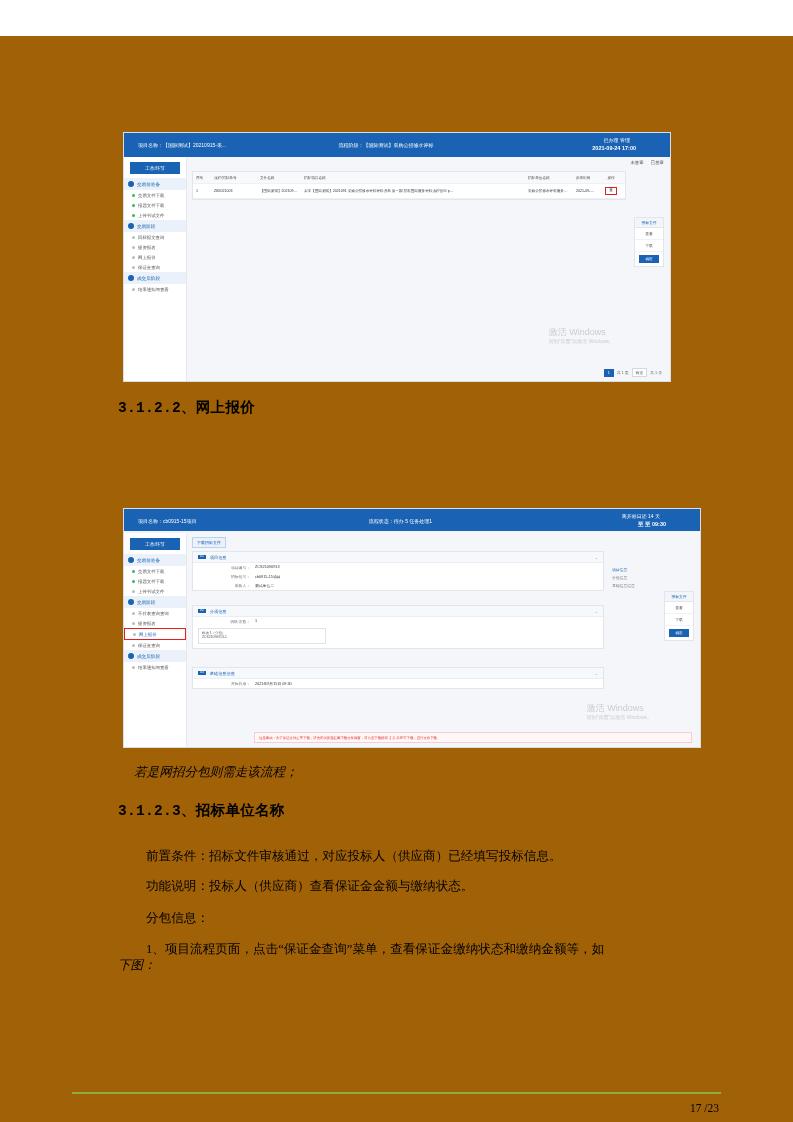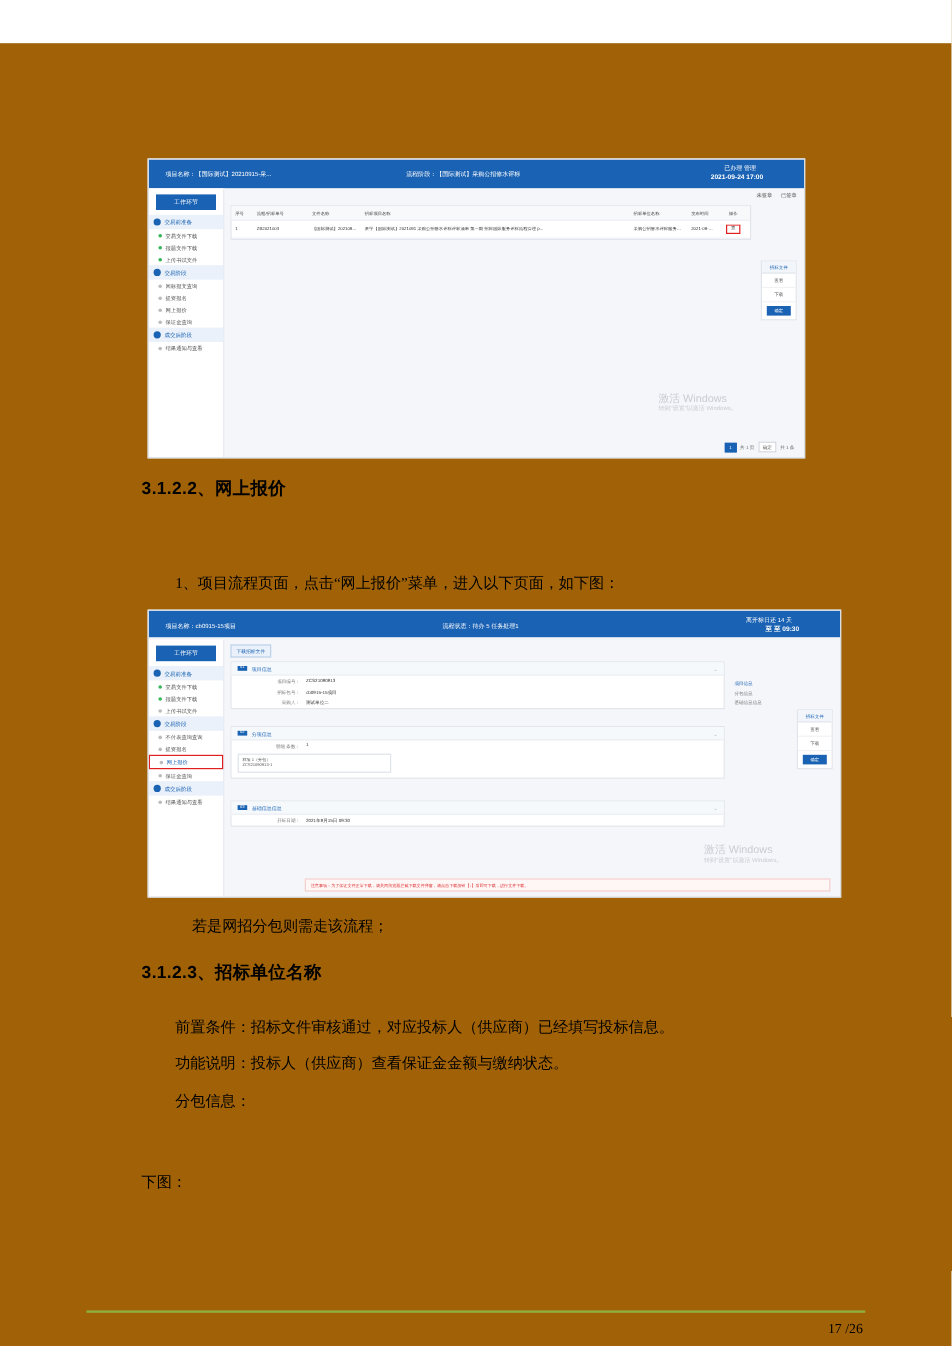--- a/index.html
+++ b/index.html
@@ -274,21 +274,21 @@
     font-family: "Liberation Sans", sans-serif;
   }
   .s2-rightlist .rl-hd { color: #1a62b3; margin-bottom: 3px; }
   .s2-rightlist .rl-item { margin-bottom: 3px; color: #777; }
 
   
   .h3 {
     position: absolute;
     font-size: 14.5px;
     font-weight: bold;
-    font-family: Liberation Sans, sans-serif;
+    font-family: Liberation Mono, monospace;
     letter-spacing: 0.3px;
   }
   .para {
     position: absolute;
     font-size: 12.6px;
     line-height: 20px;
     font-family: "Liberation Serif", serif;
   }
   .footer-line {
     position: absolute;
@@ -415,21 +415,20 @@
           <span class="pg act">1</span>
           <span>共 1 页</span>
           <span class="pg">确定</span>
           <span>共 1 条</span>
         </div>
       </div>
     </div>
   </div>
 
   <div class="h3" style="left: 118px; top: 362px;">3.1.2.2、网上报价</div>
-  <div class="para" style="left: 146px; top: 440px;">1、项目流程页面，点击“网上报价”菜单，进入以下页面，如下图：</div>
 
   <div class="shot" id="shot2">
     <div class="sh-top">
       <div class="t-left">项目名称：cb0915-15项目</div>
       <div class="t-mid">流程状态：待办 5 任务处理1</div>
       <div class="t-right1">离开标日还 14 天</div>
       <div class="t-right2">至 至 09:30</div>
     </div>
     <div class="sh-body">
 
@@ -553,24 +552,25 @@
           <div class="wm2">转到"设置"以激活 Windows。</div>
         </div>
 
         <div class="notebar">
           <span>注意事项：为了保证文件正常下载，请关闭浏览器拦截下载文件弹窗，请点击下载按钮【↓】后即可下载，进行文件下载。</span>
         </div>
       </div>
     </div>
   </div>
 
-  <div class="para" style="left: 160px; top: 726px;">若是网招分包则需走该流程；</div>
+  <div class="para" style="left: 134px; top: 726px; font-style: italic;">若是网招分包则需走该流程；</div>
 
   <div class="h3" style="left: 118px; top: 765px;">3.1.2.3、招标单位名称</div>
 
   <div class="para" style="left: 146px; top: 840px;">功能说明：投标人（供应商）查看保证金金额与缴纳状态。</div>
   <div class="para" style="left: 146px; top: 810px;">前置条件：招标文件审核通过，对应投标人（供应商）已经填写投标信息。</div>
   <div class="para" style="left: 146px; top: 872px;">分包信息：</div>
-  <div class="para" style="left: 118px; top: 939px;">下图：</div>
+  <div class="para" style="left: 146px; top: 903px;">1、项目流程页面，点击“保证金查询”菜单，查看保证金缴纳状态和缴纳金额等，如</div>
+  <div class="para" style="left: 118px; top: 919px; font-style: italic;">下图：</div>
 
   <div class="footer-line"></div>
-  <div class="footer-num">17 /26</div>
+  <div class="footer-num">17 /23</div>
 </div>
 
 </body></html>

